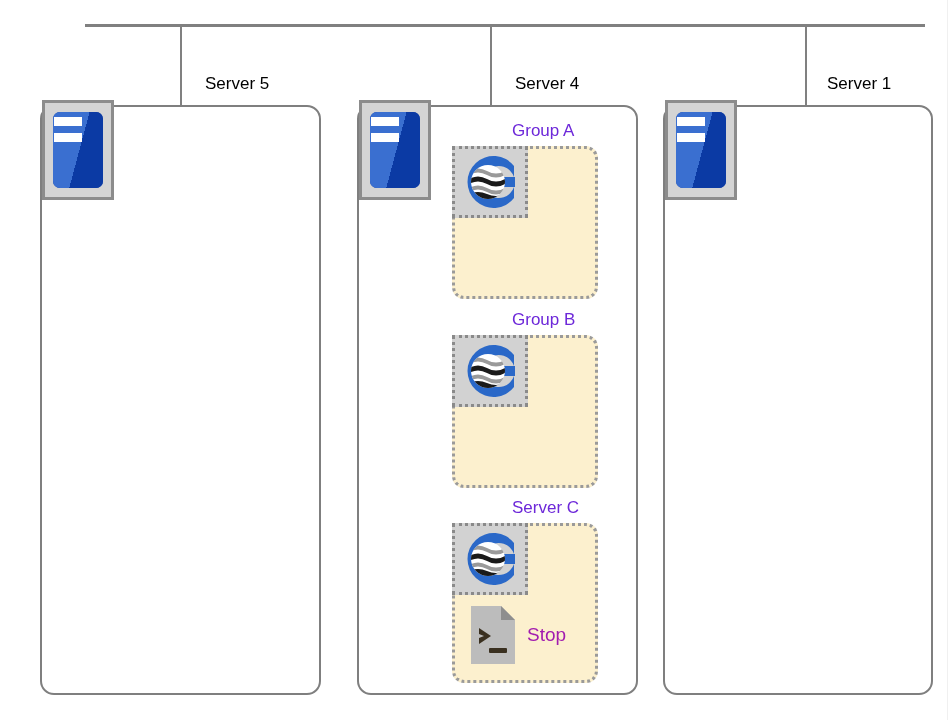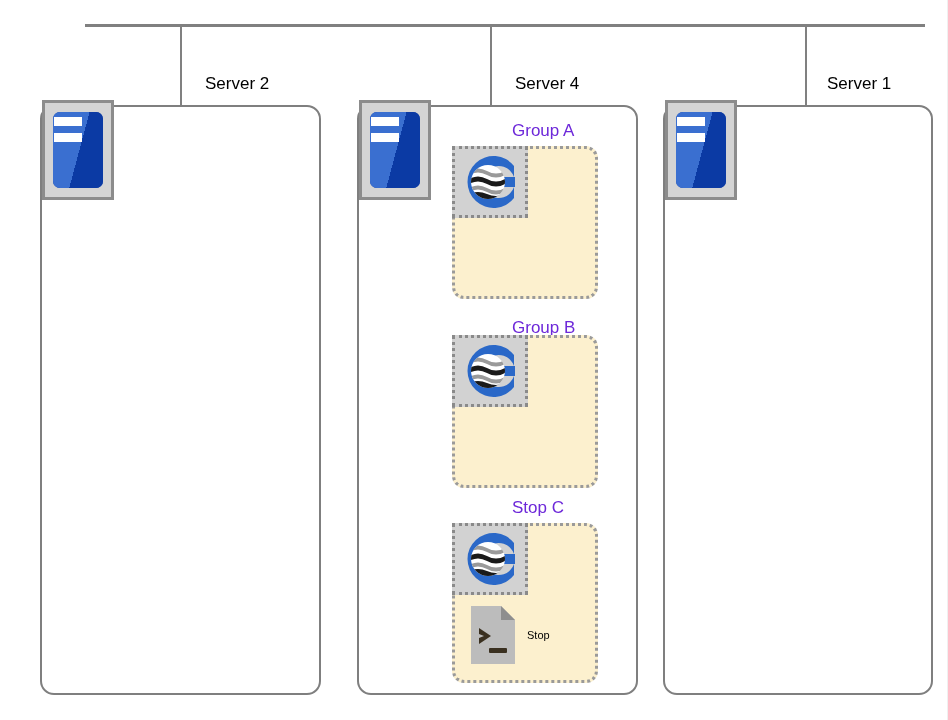--- a/index.html
+++ b/index.html
@@ -124,21 +124,21 @@
     background: #fcf0ce;
     border: 3px dotted #9a9a9a;
     border-radius: 12px;
     box-sizing: border-box;
   }
   .gbox-a { top: 146px; height: 153px; }
   .gbox-b { top: 335px; height: 153px; }
   .gbox-c { top: 523px; height: 160px; }
 
   .glbl-a { left: 512px; top: 121px; }
-  .glbl-b { left: 512px; top: 318px; }
+  .glbl-b { left: 512px; top: 310px; }
   .glbl-c { left: 512px; top: 498px; }
 
   
   .gf-tile {
     position: absolute;
     left: -3px;
     top: -3px;
     width: 76px;
     height: 72px;
     background: #d2d2d2;
@@ -150,37 +150,37 @@
   
   .stop-item {
     position: absolute;
     left: 14px;
     top: 78px;
     display: flex;
     align-items: center;
   }
   .script-icon { display: block; }
   .stop-label {
-    font-size: 11px;
-    color: #000000;
+    font-size: 19px;
+    color: #a21caf;
     margin-left: 10px;
     white-space: nowrap;
   }
 </style>
 </head>
 <body>
 
 <div id="canvas">
 
   <div class="bus-line bus-h"></div>
   <div class="bus-line bus-drop drop-1"></div>
   <div class="bus-line bus-drop drop-2"></div>
   <div class="bus-line bus-drop drop-3"></div>
 
-  <div class="server-label srvlbl-1">Server 2</div>
+  <div class="server-label srvlbl-1">Server 5</div>
   <div class="server-label srvlbl-2">Server 4</div>
   <div class="server-label srvlbl-3">Server 1</div>
 
   <div class="server-panel panel-1"></div>
   <div class="server-panel panel-2"></div>
   <div class="server-panel panel-3"></div>
 
   <div class="server-icon srvicon-1">
     <div class="chassis"></div>
     <div class="bar bar-1"></div>
@@ -192,21 +192,21 @@
     <div class="bar bar-2"></div>
   </div>
   <div class="server-icon srvicon-3">
     <div class="chassis"></div>
     <div class="bar bar-1"></div>
     <div class="bar bar-2"></div>
   </div>
 
   <div class="group-label glbl-a">Group A</div>
   <div class="group-label glbl-b">Group B</div>
-  <div class="group-label glbl-c">Stop C</div>
+  <div class="group-label glbl-c">Server C</div>
 
   <div class="group-box gbox-a">
     <div class="gf-tile">
       <svg width="70" height="66" viewBox="0 0 70 66" aria-hidden="true">
 
         <path d="M59 17 A26 26 0 1 0 59 49 L59 38 A16 16 0 1 1 59 28 Z" fill="#2a68c8"></path>
         <rect x="44" y="28" width="16" height="10" fill="#2a68c8"></rect>
 
         <clipPath id="gfclipA">
             <circle cx="33" cy="33" r="17"></circle>

